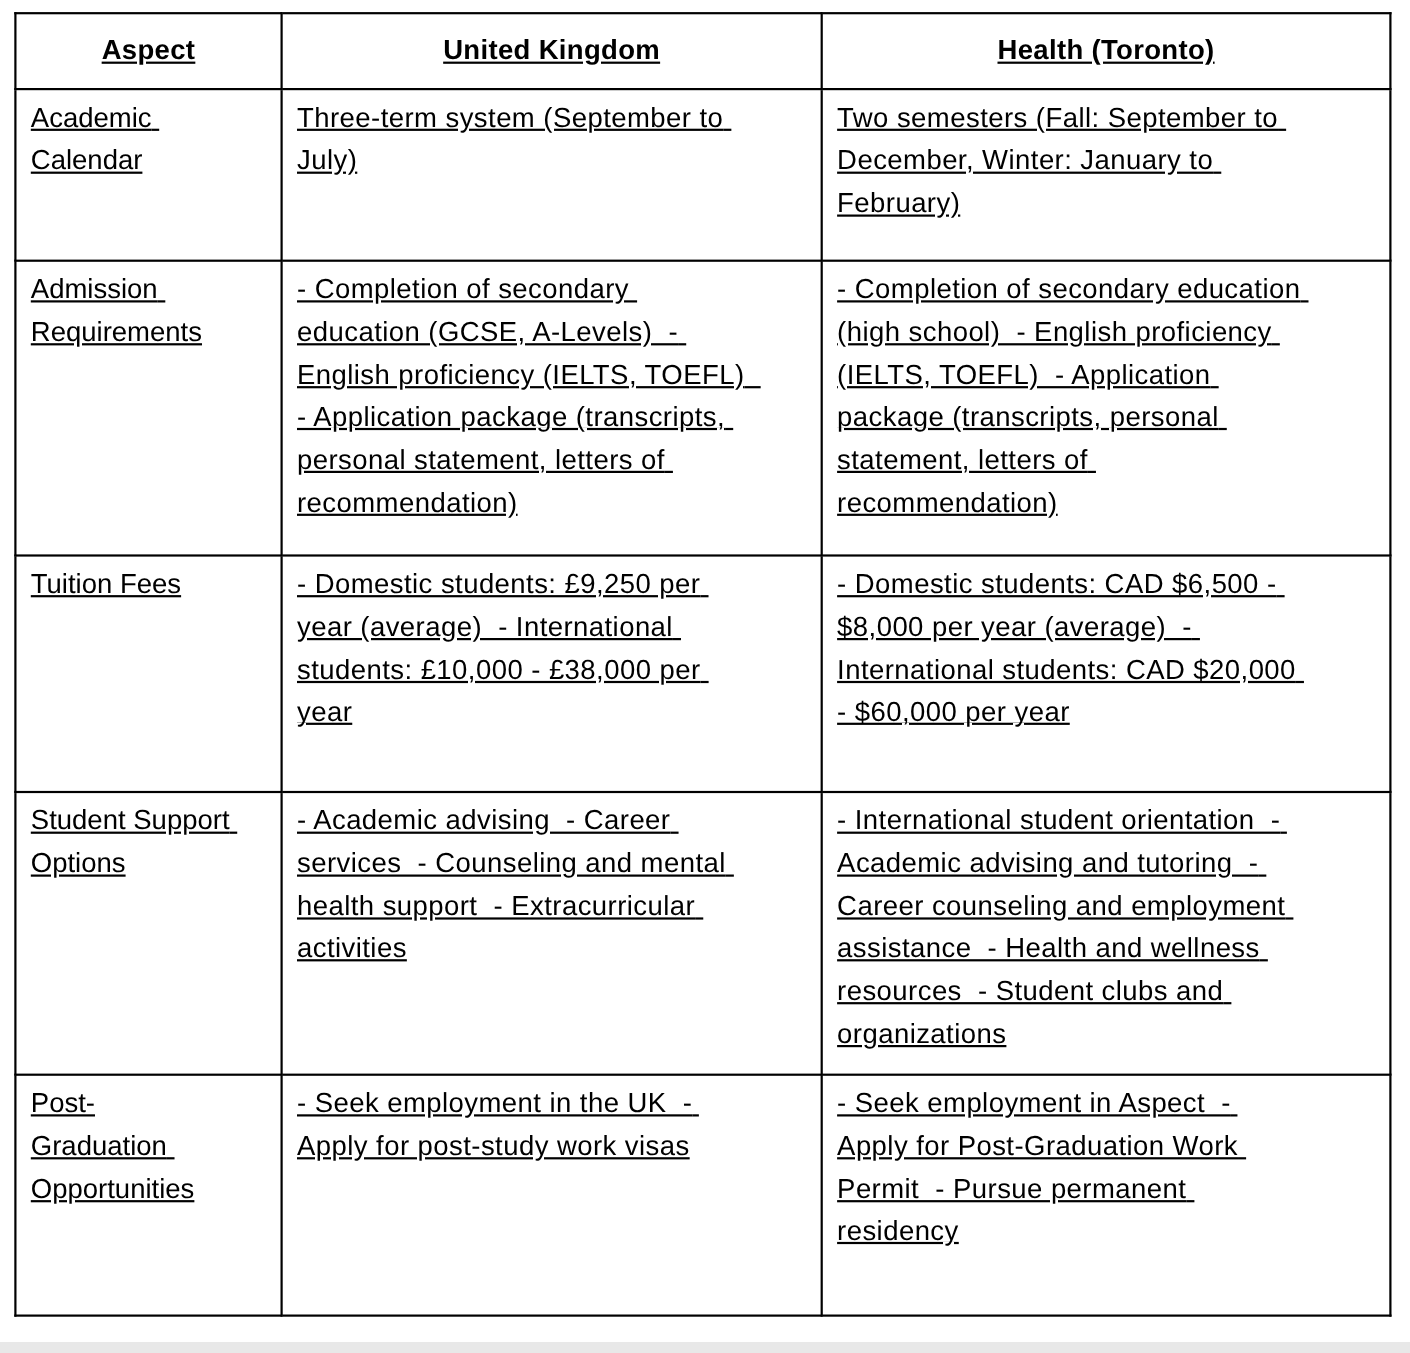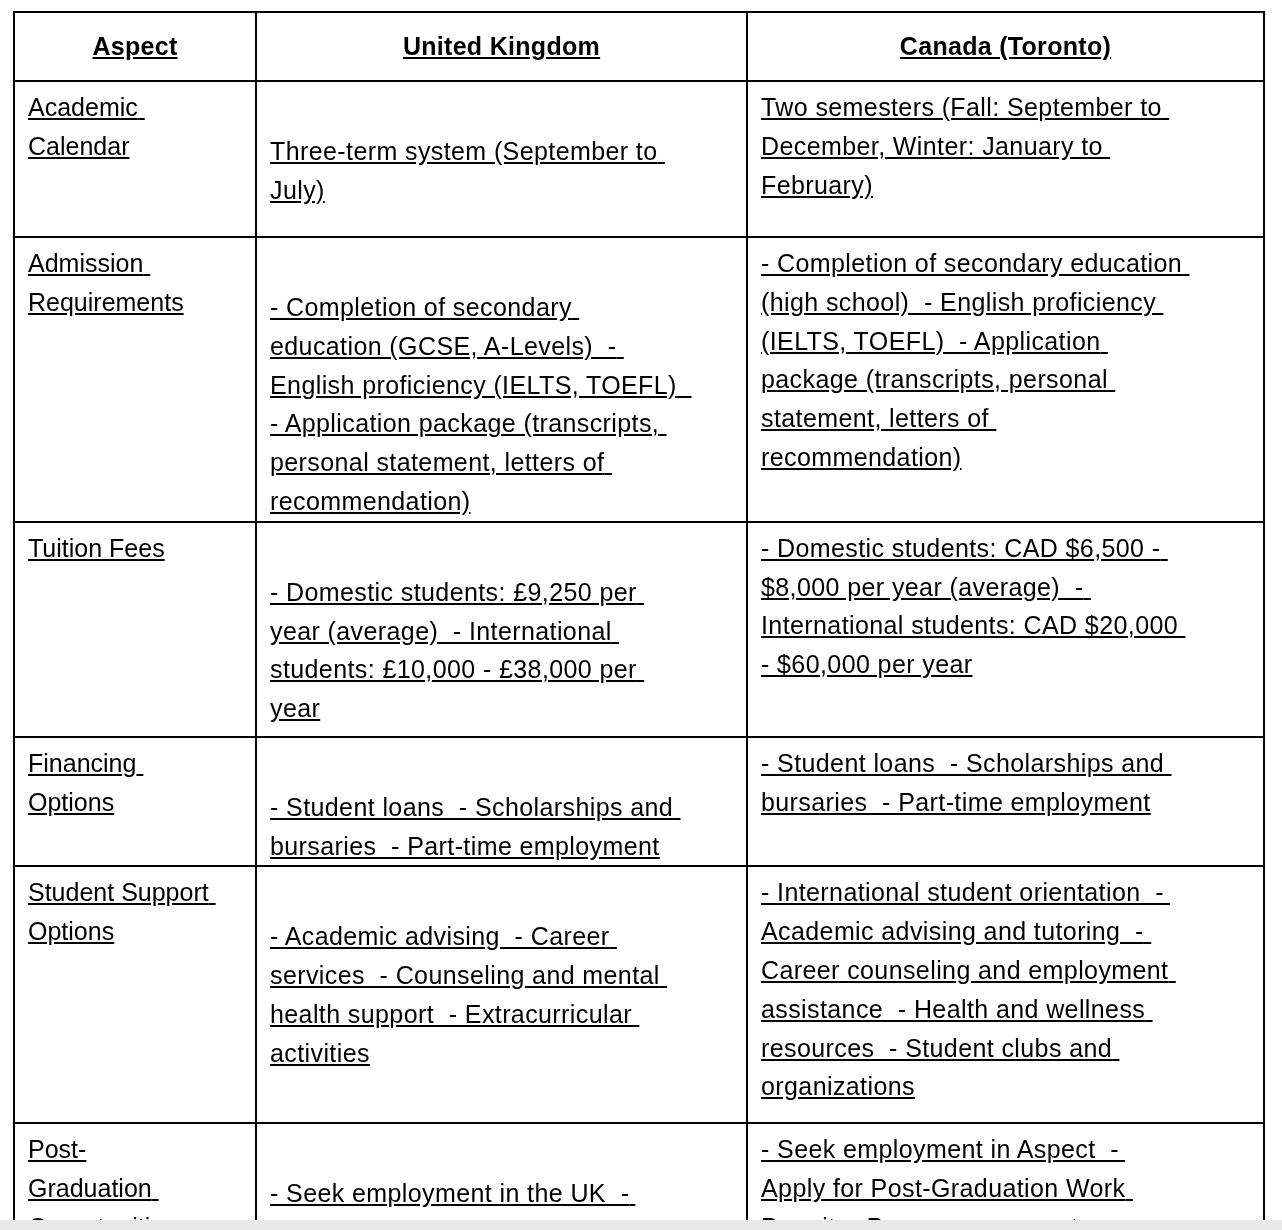--- a/index.html
+++ b/index.html
@@ -43,21 +43,21 @@
     white-space:pre-wrap;
     letter-spacing:0.4px;
     font-size:25px;
     line-height:38.8px;
   }
   .t1{
     width:181.2px;
     letter-spacing:0;
     overflow-wrap:anywhere;
   }
-  .t2{width:412px;margin-top:44px;}
+  .t2{width:412px;}
   .t3{width:428px;}
   tr.r-cal{height:156px;}
   tr.r-adm{height:268px;}
   tr.r-tui{height:215px;}
   tr.r-fin{height:125px;}
   tr.r-sup{height:257px;}
   tr.r-pgr{height:219px;}
   .bottom-strip{
     position:absolute;left:0;top:1220px;
     width:1282px;height:10px;
@@ -70,21 +70,21 @@
 <table class="cmp">
   <colgroup>
       <col class="c1">
       <col class="c2">
       <col class="c3">
     </colgroup>
   <thead>
     <tr>
       <th>Aspect</th>
       <th>United Kingdom</th>
-      <th>Canada (Toronto)</th>
+      <th>Health (Toronto)</th>
     </tr>
   </thead>
   <tbody>
     <tr class="r-cal">
       <td>
           <div class="t t1">Academic Calendar</div>
         </td>
       <td>
           <div class="t t2">Three-term system (September to July)</div>
         </td>
@@ -107,31 +107,20 @@
       <td>
           <div class="t t1">Tuition Fees</div>
         </td>
       <td>
           <div class="t t2">- Domestic students: £9,250 per year (average)  - International students: £10,000 - £38,000 per year</div>
         </td>
       <td>
           <div class="t t3">- Domestic students: CAD $6,500 - $8,000 per year (average)  - International students: CAD $20,000 - $60,000 per year</div>
         </td>
     </tr>
-    <tr class="r-fin">
-      <td>
-          <div class="t t1">Financing Options</div>
-        </td>
-      <td>
-          <div class="t t2">- Student loans  - Scholarships and bursaries  - Part-time employment</div>
-        </td>
-      <td>
-          <div class="t t3">- Student loans  - Scholarships and bursaries  - Part-time employment</div>
-        </td>
-    </tr>
     <tr class="r-sup">
       <td>
           <div class="t t1">Student Support Options</div>
         </td>
       <td>
           <div class="t t2">- Academic advising  - Career services  - Counseling and mental health support  - Extracurricular activities</div>
         </td>
       <td>
           <div class="t t3">- International student orientation  - Academic advising and tutoring  - Career counseling and employment assistance  - Health and wellness resources  - Student clubs and organizations</div>
         </td>

